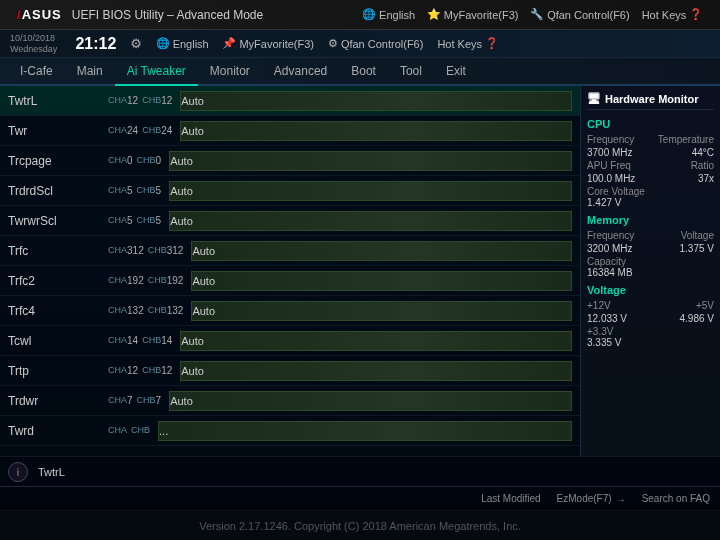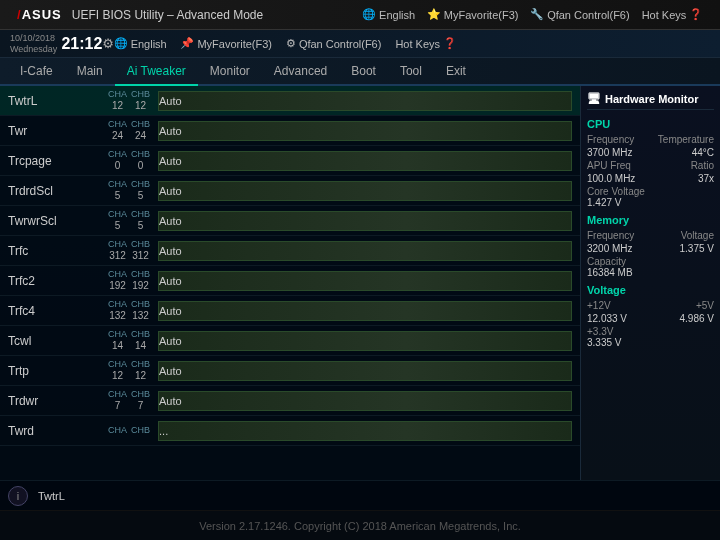--- a/index.html
+++ b/index.html
@@ -59,20 +59,21 @@
       cursor: pointer;
     }
 
     
     .datetime-bar {
       display: flex;
       align-items: center;
       height: 28px;
       background: linear-gradient(90deg, #0a1520 0%, #0d1e30 100%);
       padding: 0 10px;
+      gap: 14px;
       font-size: 11px;
       color: #aaa;
       border-bottom: 1px solid #1a2a3a;
     }
     .datetime-left {
       display: flex;
       flex-direction: column;
       font-size: 9px;
       line-height: 1.2;
       color: #888;
@@ -149,21 +150,20 @@
       color: #ccc;
       flex-shrink: 0;
     }
     .param-cha-chb {
       display: flex;
       gap: 4px;
       margin-right: 8px;
     }
     .param-channel {
       display: flex;
-      flex-direction: column;
       align-items: center;
       font-size: 9px;
       line-height: 1.2;
     }
     .param-channel .label { color: #5a8a9a; font-size: 9px; }
     .param-channel .val { color: #aaa; font-size: 10px; }
     .param-value-box {
       flex: 1;
       height: 20px;
       background: linear-gradient(90deg, #1a2a1a 0%, #253525 60%, #1a2a1a 100%);
@@ -578,18 +578,30 @@
       </div>
     </div>
 
   </div>
 
   <div style="position: relative; height: 30px; background: rgba(0,5,15,0.9); border-top: 1px solid #0d1a24; display: flex; align-items: center; padding: 0 8px; gap: 10px;">
     <div class="info-btn" style="position:relative; bottom:auto; left:auto;">i</div>
     <span style="font-size:11px; color:#ccc;">TwtrL</span>
   </div>
 
+  <div class="bottom-bar">
+    <div class="bottom-item">
+      <span>Last Modified</span>
+    </div>
+    <div class="bottom-item">
+      <span>EzMode(F7)</span>
+      <span>→</span>
+    </div>
+    <div class="bottom-item">
+      <span>Search on FAQ</span>
+    </div>
+  </div>
 
   <div class="very-bottom-bar">
     <span>Version 2.17.1246. Copyright (C) 2018 American Megatrends, Inc.</span>
   </div>
 
 </div>
 
 </body></html>

